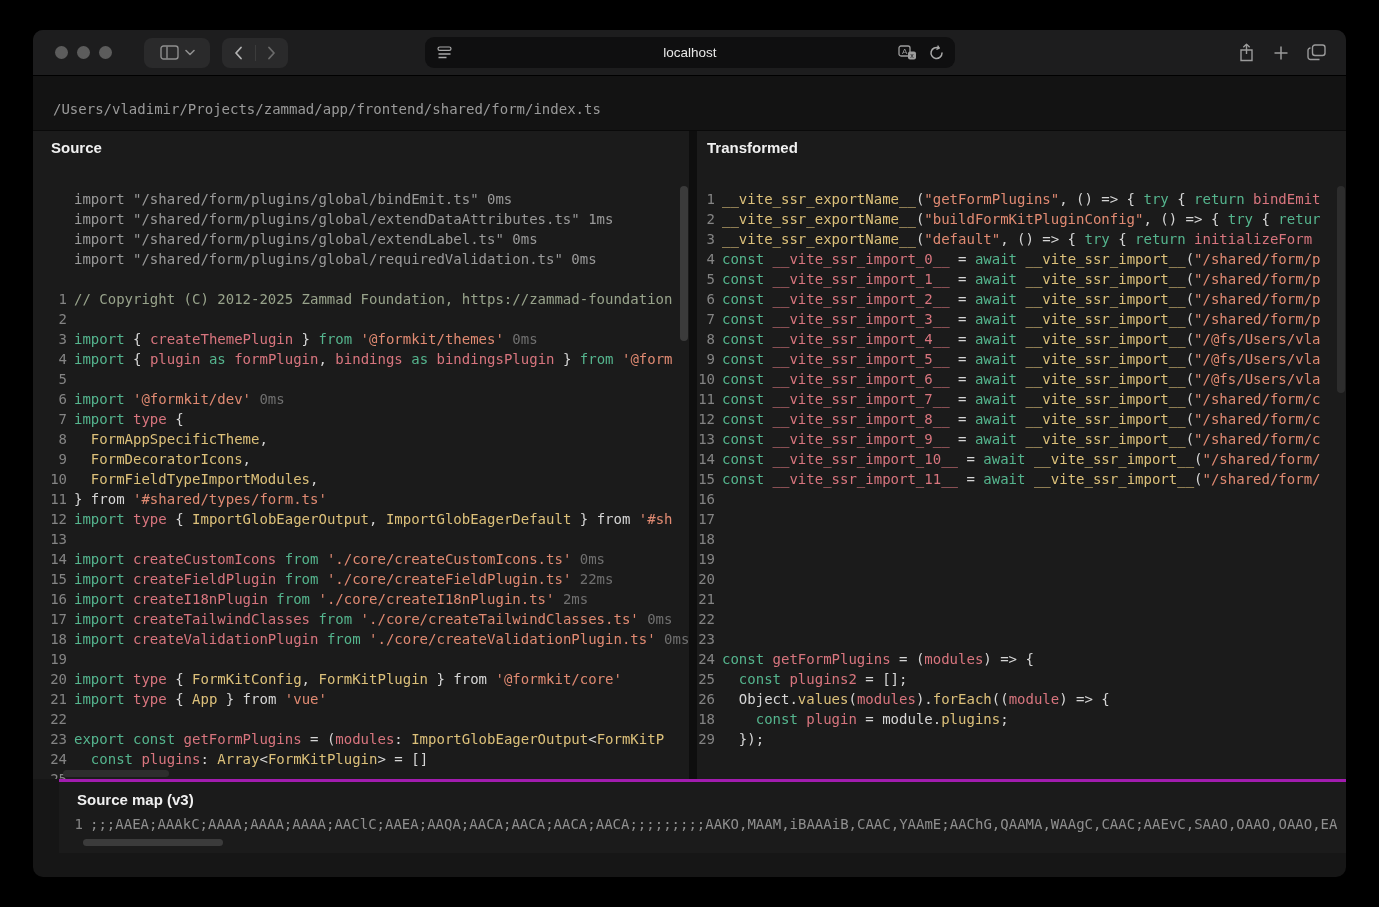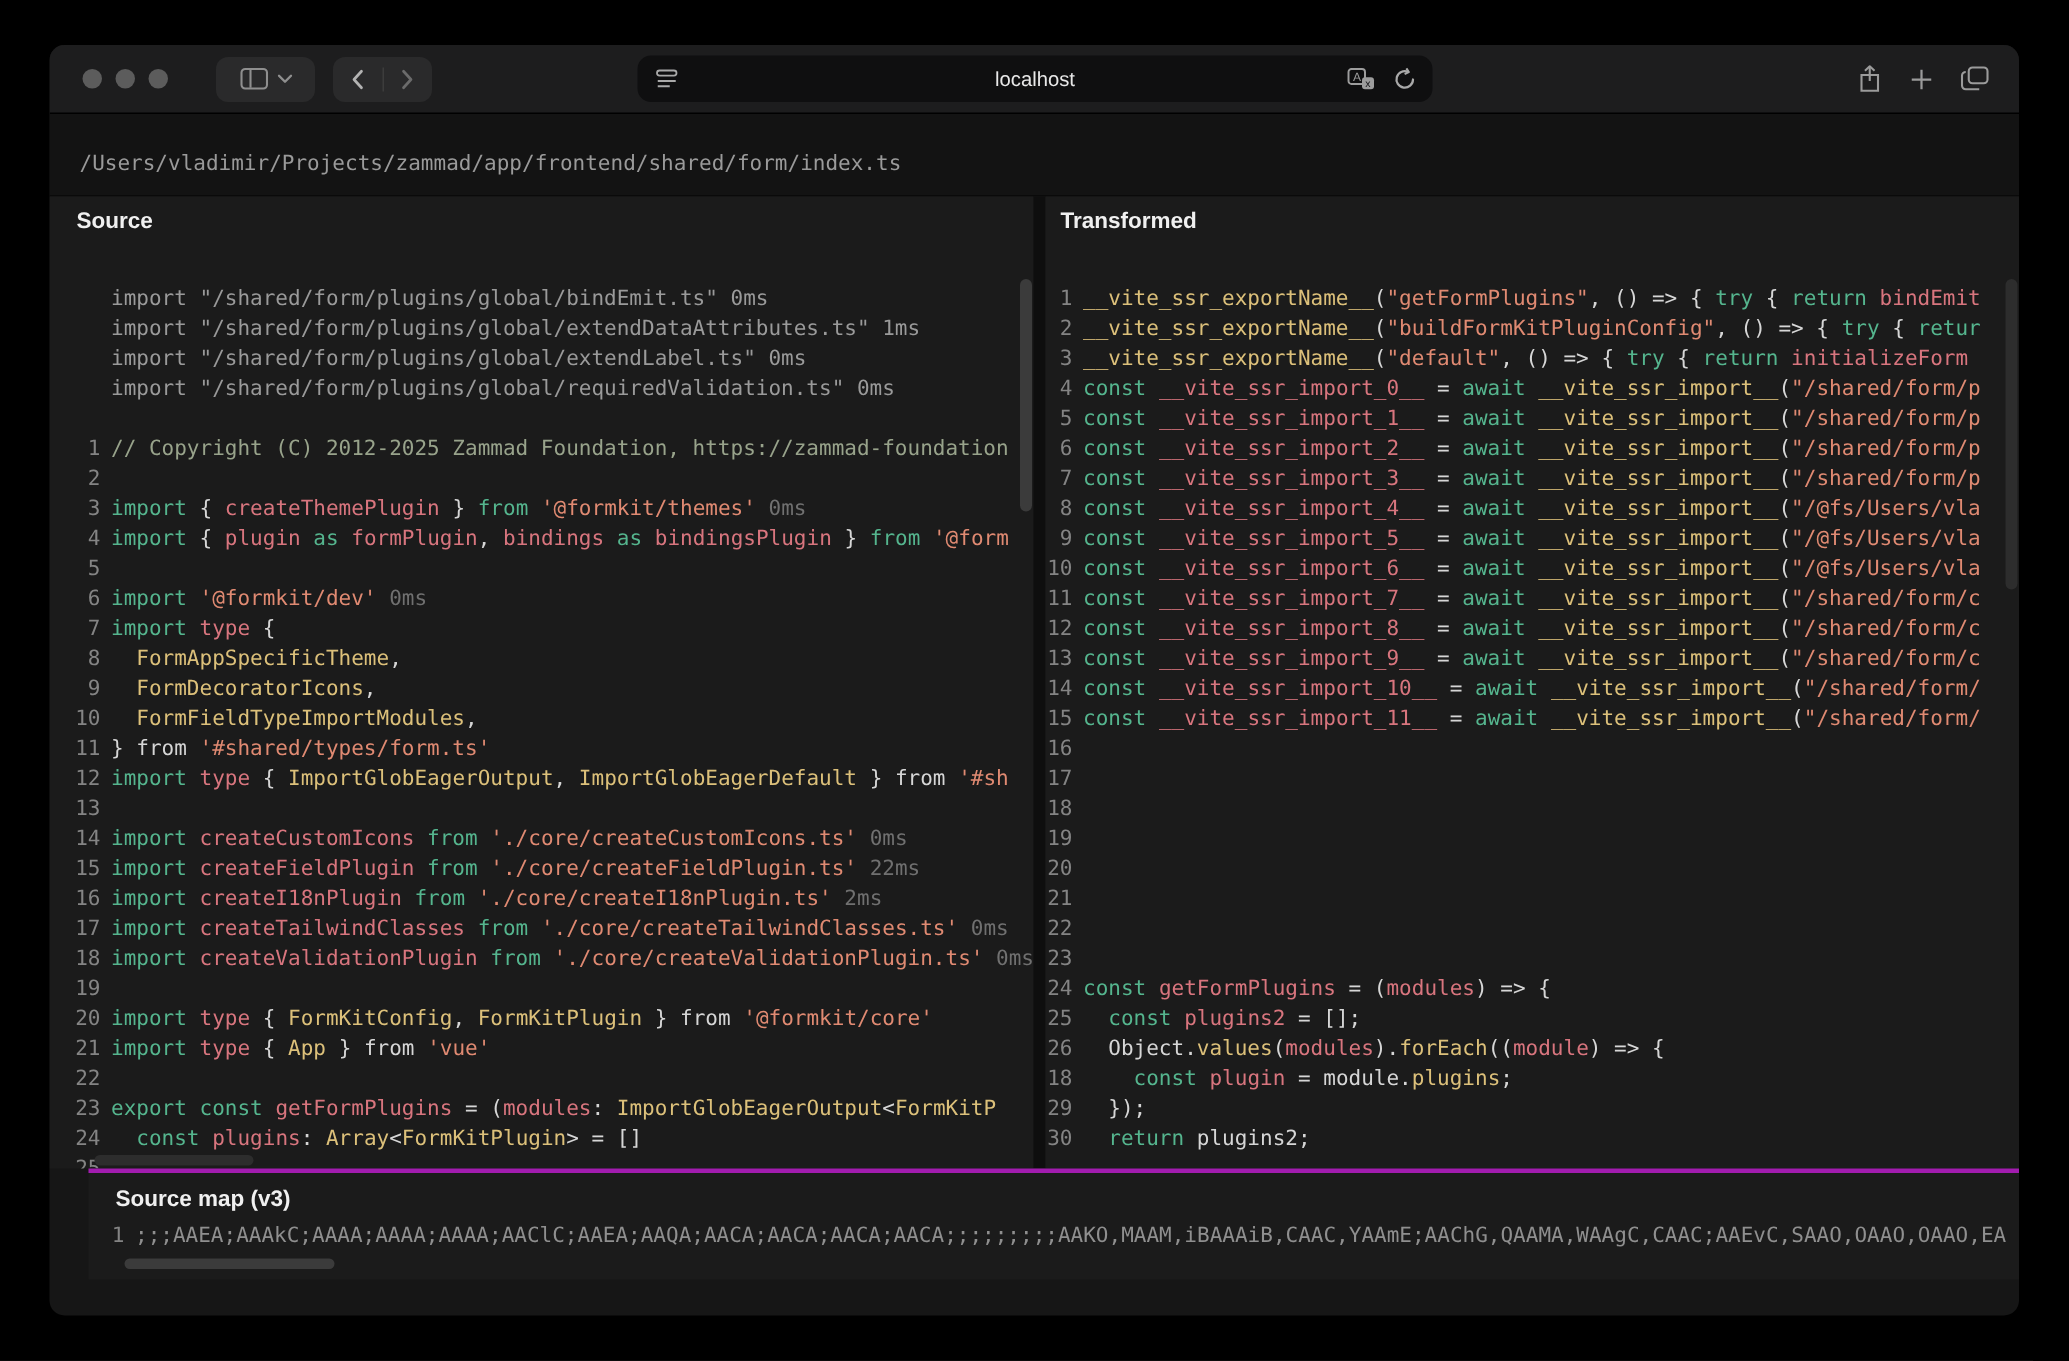--- a/index.html
+++ b/index.html
@@ -447,24 +447,20 @@
             <span class="code-text"><span class="tk-p">  Object.</span><span class="tk-t">values</span><span class="tk-p">(</span><span class="tk-d">modules</span><span class="tk-p">).</span><span class="tk-t">forEach</span><span class="tk-p">((</span><span class="tk-d">module</span><span class="tk-p">) =&gt; {</span></span>
           </div>
           <div class="code-line">
             <span class="gutter">18</span>
             <span class="code-text"><span class="tk-p">    </span><span class="tk-k">const</span><span class="tk-d"> plugin</span><span class="tk-p"> = module.</span><span class="tk-t">plugins</span><span class="tk-p">;</span></span>
           </div>
           <div class="code-line">
             <span class="gutter">29</span>
             <span class="code-text"><span class="tk-p">  });</span></span>
           </div>
-          <div class="code-line">
-            <span class="gutter">30</span>
-            <span class="code-text"><span class="tk-p">  </span><span class="tk-k">return</span><span class="tk-p"> plugins2;</span></span>
-          </div>
         </div>
     </div>
   </div>
 
   <div class="sourcemap">
     <div class="sm-header">Source map (v3)</div>
     <div class="sm-code">
       <div class="hthumb hthumb-map"></div>
     <div class="code-line">
           <span class="gutter">1</span>

